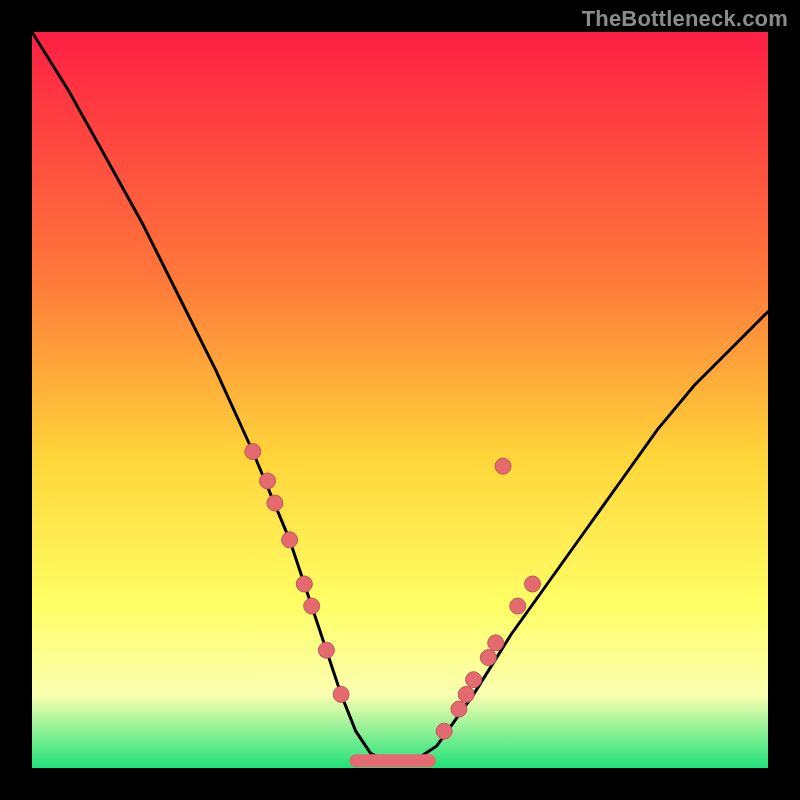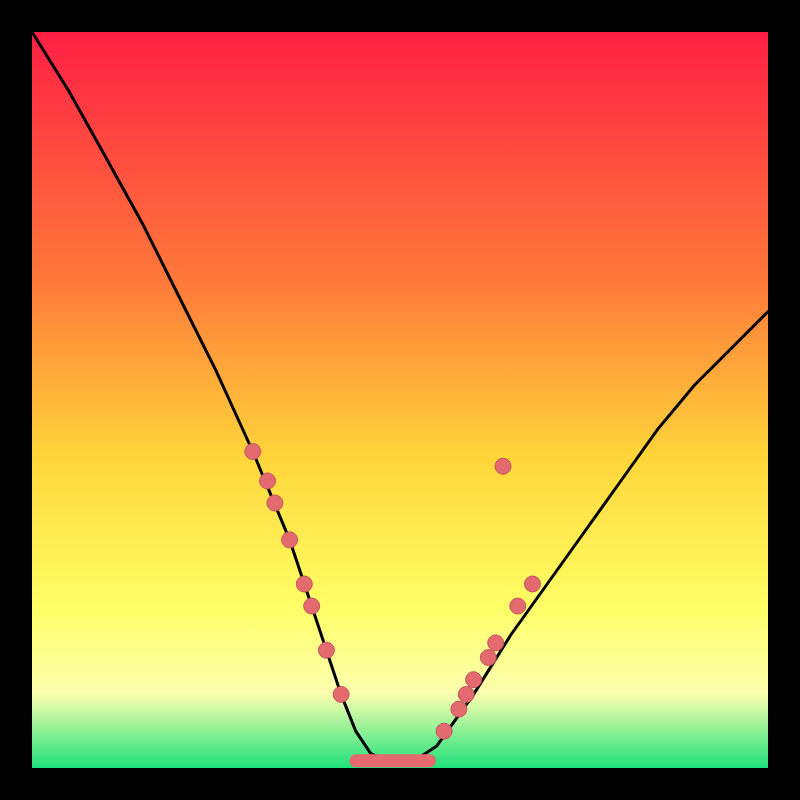--- a/index.html
+++ b/index.html
@@ -83,14 +83,15 @@
           <circle cx="441.59999999999997" cy="647.6800000000001" r="8"></circle>
           <circle cx="456.32" cy="625.6" r="8"></circle>
           <circle cx="463.68" cy="610.88" r="8"></circle>
           <circle cx="485.76000000000005" cy="574.08" r="8"></circle>
           <circle cx="500.48" cy="552" r="8"></circle>
           <circle cx="471.04" cy="434.24" r="8"></circle>
         </g>
     </svg>
   </div>
 
+  <div class="watermark">TheBottleneck.com</div>
 
 </div>
 
 </body></html>

